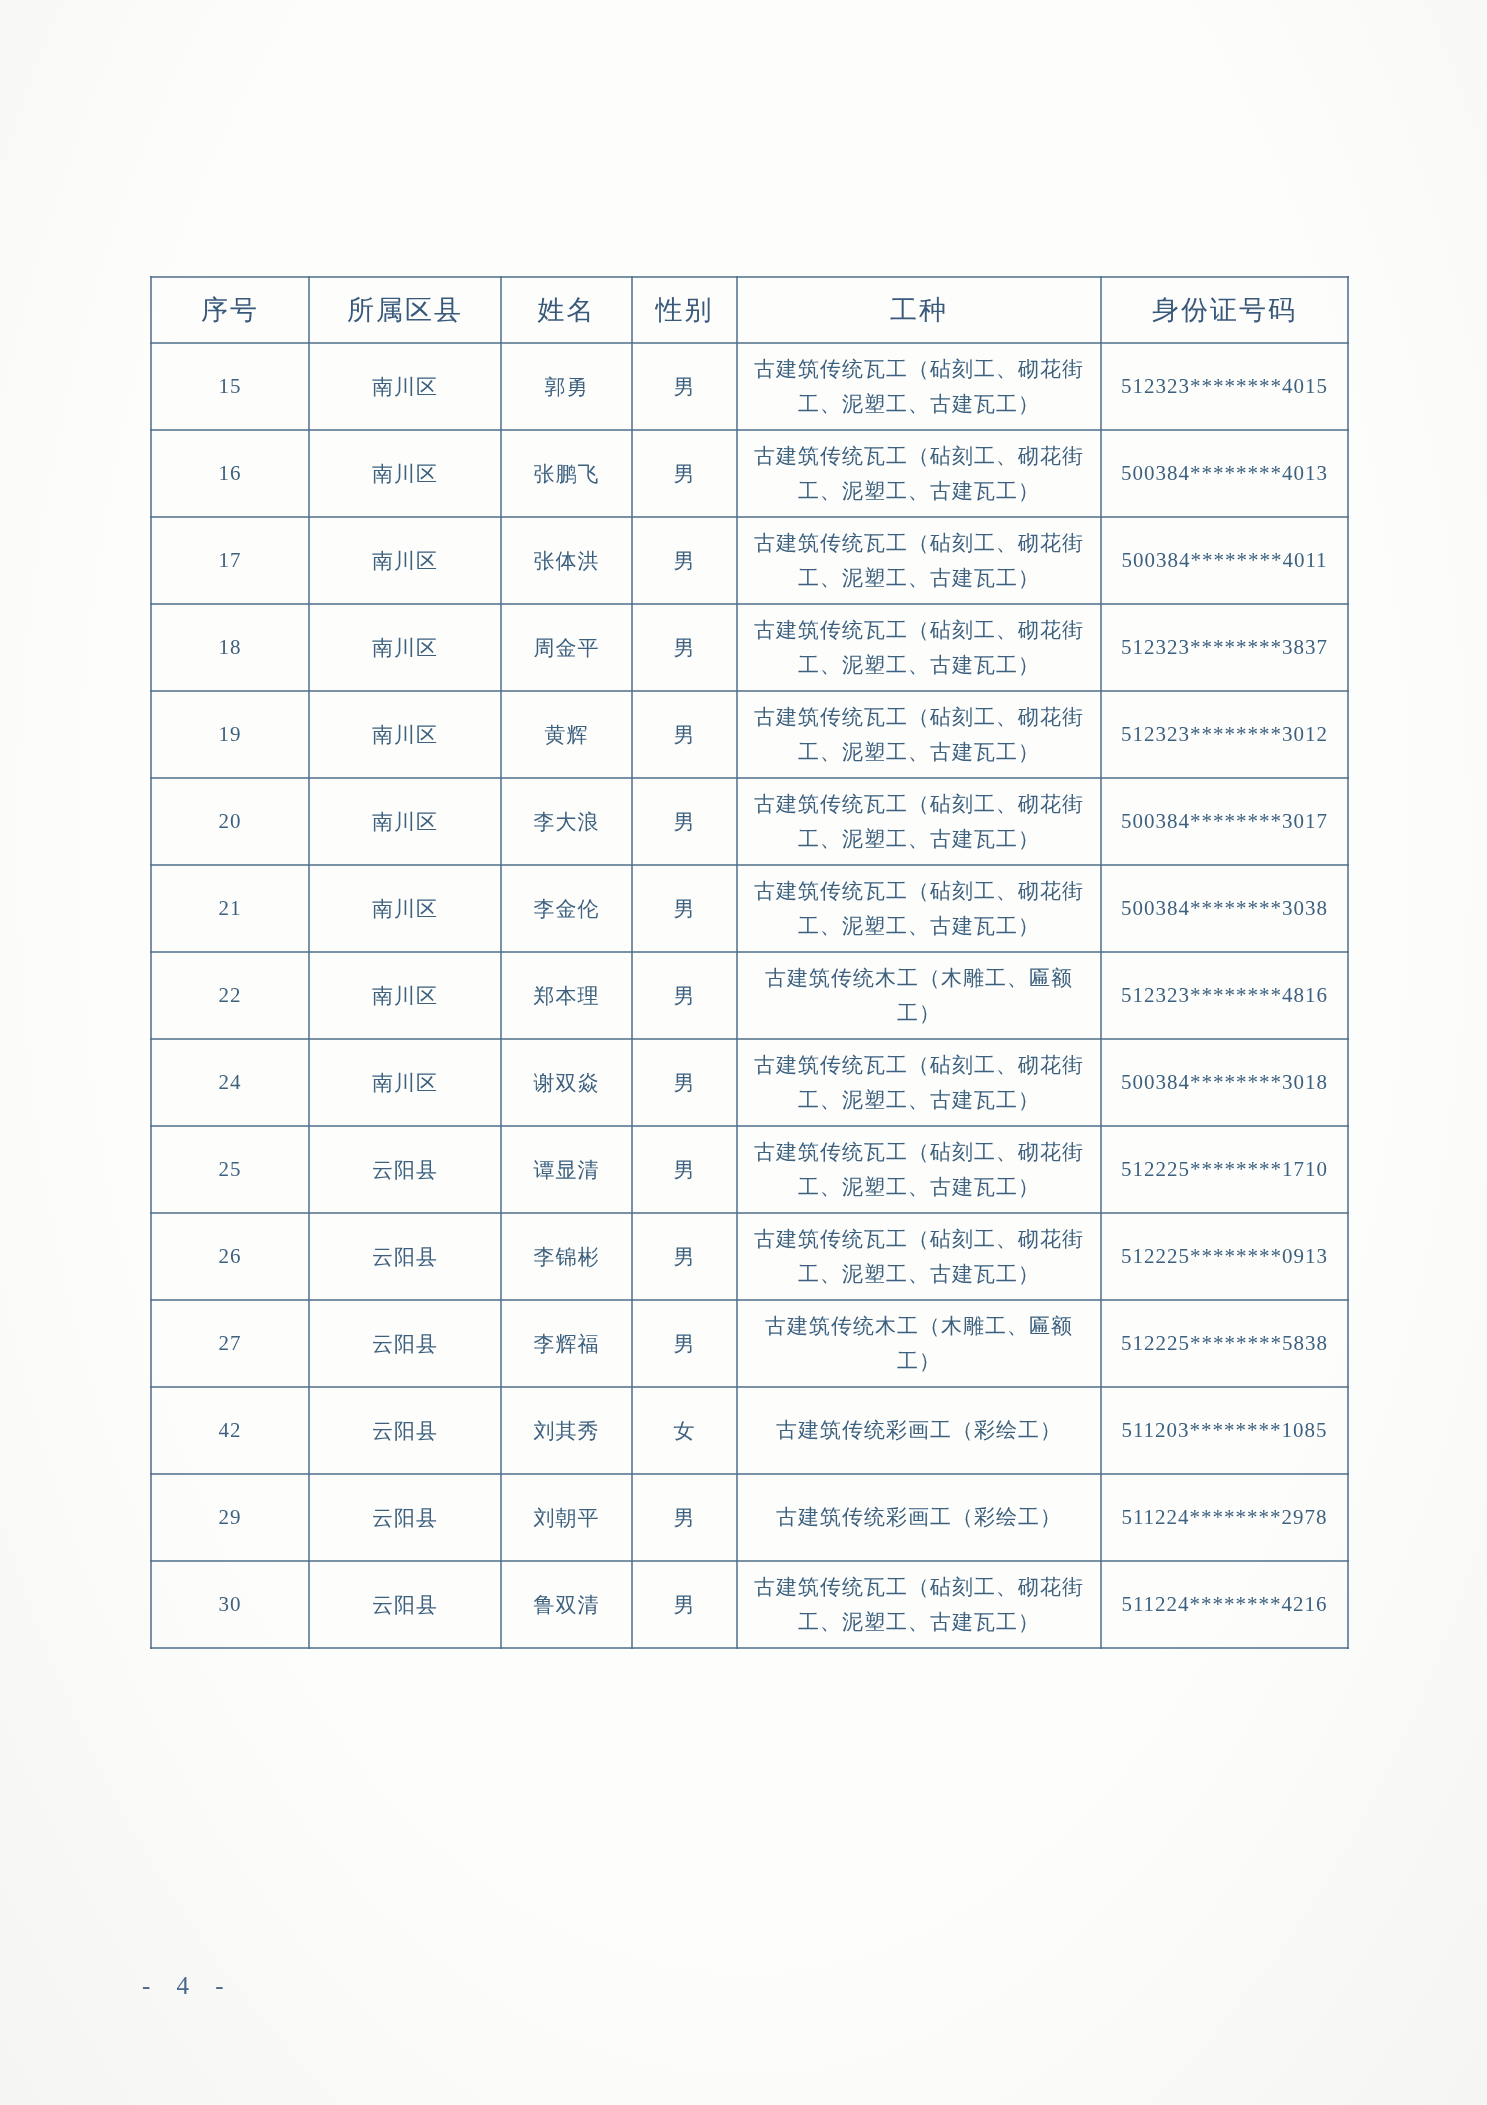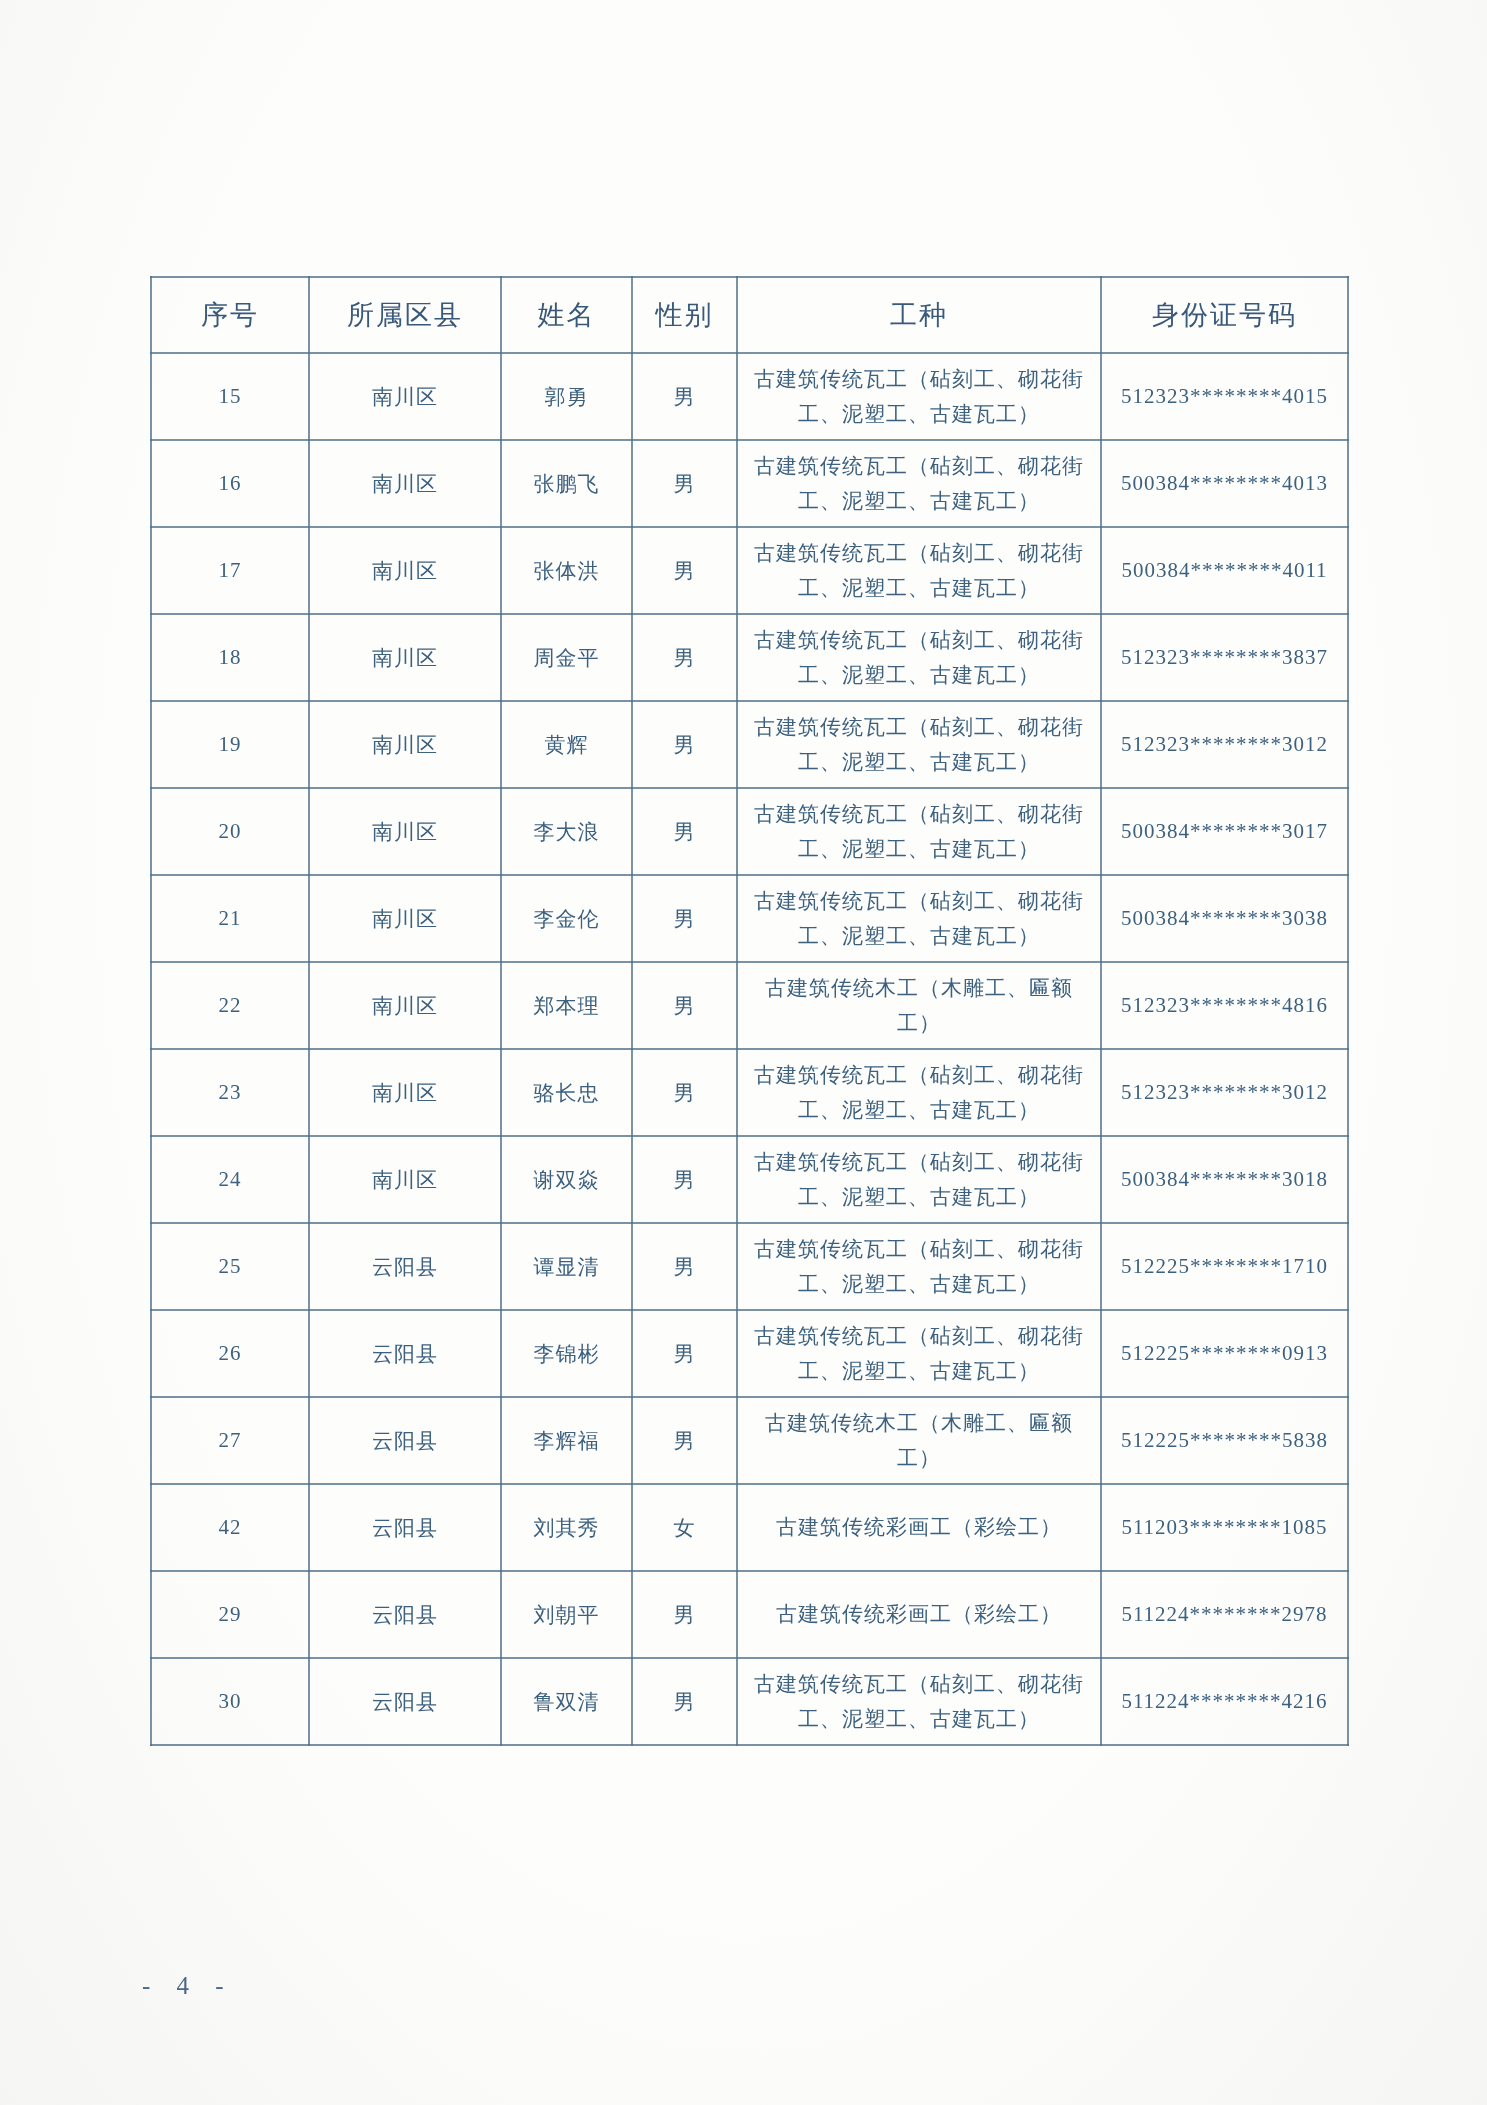--- a/index.html
+++ b/index.html
@@ -33,21 +33,21 @@
     text-align: center;
     vertical-align: middle;
     font-weight: normal;
   }
   col.c0 { width: 158px; }
   col.c1 { width: 192px; }
   col.c2 { width: 131px; }
   col.c3 { width: 105px; }
   col.c4 { width: 364px; }
   col.c5 { width: 247px; }
-  thead tr { height: 76px; }
+  thead tr { height: 66px; }
   tbody tr { height: 87px; }
   table.roster th {
     font-size: 27px;
     color: #39597a;
     letter-spacing: 2px;
   }
   table.roster td {
     font-size: 21px;
     letter-spacing: 1px;
   }
@@ -153,28 +153,20 @@
         </tr>
         <tr>
           <td class="col-0">22</td>
           <td class="col-1">南川区</td>
           <td class="col-2">郑本理</td>
           <td class="col-3">男</td>
           <td class="col-4">古建筑传统木工（木雕工、匾额工）</td>
           <td class="col-5">512323********4816</td>
         </tr>
         <tr>
-          <td class="col-0">23</td>
-          <td class="col-1">南川区</td>
-          <td class="col-2">骆长忠</td>
-          <td class="col-3">男</td>
-          <td class="col-4">古建筑传统瓦工（砧刻工、砌花街工、泥塑工、古建瓦工）</td>
-          <td class="col-5">512323********3012</td>
-        </tr>
-        <tr>
           <td class="col-0">24</td>
           <td class="col-1">南川区</td>
           <td class="col-2">谢双焱</td>
           <td class="col-3">男</td>
           <td class="col-4">古建筑传统瓦工（砧刻工、砌花街工、泥塑工、古建瓦工）</td>
           <td class="col-5">500384********3018</td>
         </tr>
         <tr>
           <td class="col-0">25</td>
           <td class="col-1">云阳县</td>

